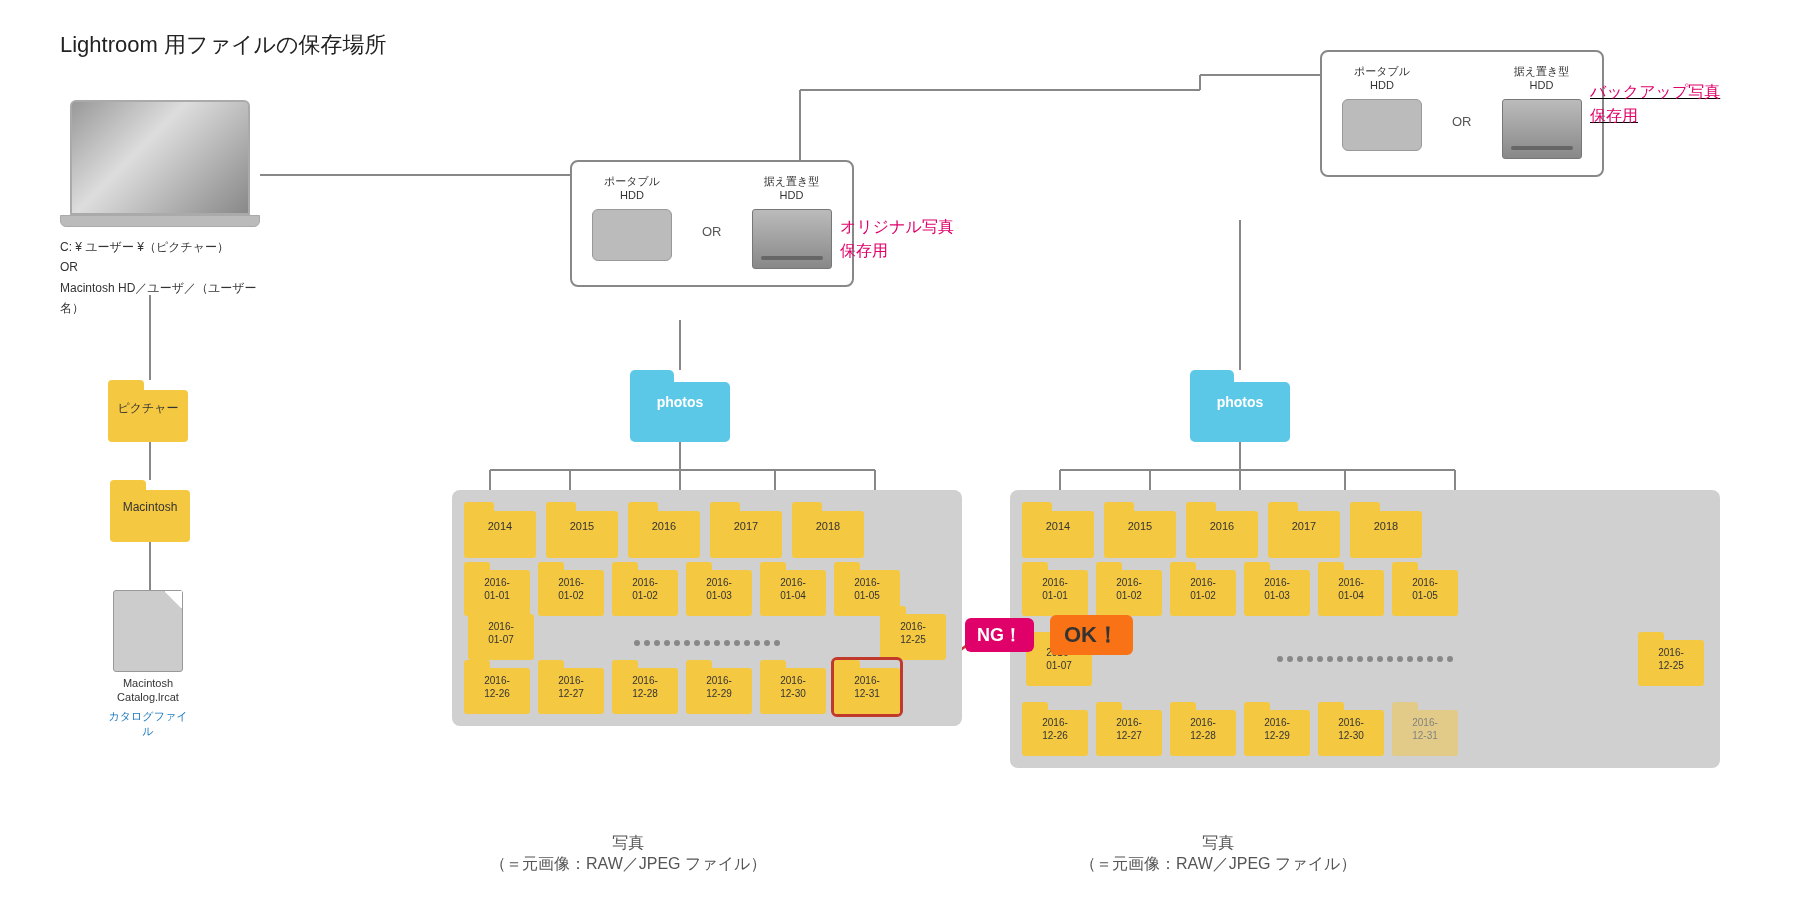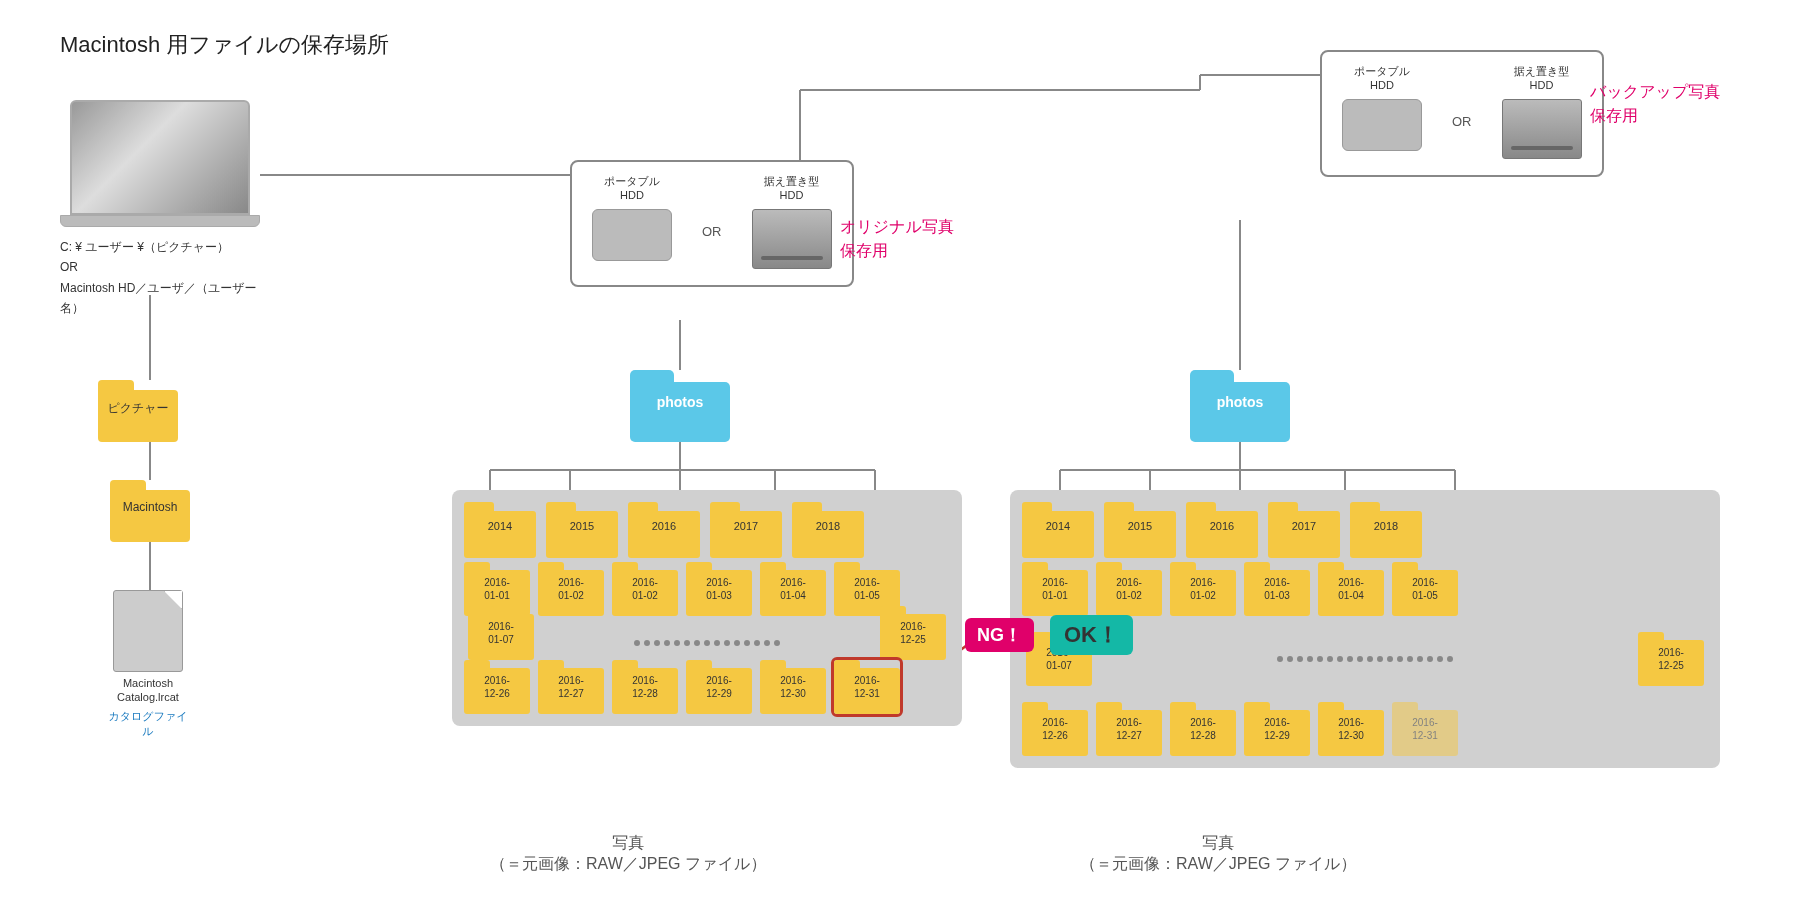--- a/index.html
+++ b/index.html
@@ -375,33 +375,33 @@
     </marker>
   </defs>
 
   <line x1="908" y1="690" x2="1000" y2="620" stroke="#c0392b" stroke-width="2.5" marker-end="url(#arrowhead-red)"></line>
 
   <line x1="1150" y1="620" x2="1105" y2="555" stroke="#c0392b" stroke-width="2.5" marker-end="url(#arrowhead-red)"></line>
 
   <line x1="1160" y1="615" x2="1150" y2="555" stroke="#c0392b" stroke-width="2.5" marker-end="url(#arrowhead-red)"></line>
 </svg>
 
-<div class="page-title">Macintosh 用ファイルの保存場所</div>
+<div class="page-title">Lightroom 用ファイルの保存場所</div>
 
 <div class="laptop">
   <div class="laptop-screen"></div>
   <div class="laptop-base"></div>
   <div class="laptop-label">
     <span>C: ¥ ユーザー ¥（ピクチャー）</span><br>
     <span>OR</span><br>
     <span>Macintosh HD／ユーザ／（ユーザー名）</span>
   </div>
 </div>
 
-<div style="position:absolute; top:380px; left:98px;">
+<div style="position:absolute; top:380px; left:108px;">
   <div class="folder-item" style="position:relative; width:80px; height:62px;">
     <div class="folder-yellow"></div>
     <div class="folder-label">ピクチャー</div>
   </div>
 </div>
 
 <div style="position:absolute; top:480px; left:110px;">
   <div class="folder-item" style="position:relative; width:80px; height:62px;">
     <div class="folder-yellow"></div>
     <div class="folder-label">Macintosh</div>
@@ -444,21 +444,21 @@
       <div class="portable-hdd"></div>
     </div>
     <div class="or-text">OR</div>
     <div class="hdd-group">
       <div class="hdd-label-top">据え置き型<br>HDD</div>
       <div class="desktop-hdd"></div>
     </div>
   </div>
 </div>
 
-<div style="position:absolute; top:80px; left:1590px;">
+<div style="position:absolute; top:80px; left:1590px;text-decoration:underline;">
   <div class="pink-label">バックアップ写真</div>
   <div class="pink-label">保存用</div>
 </div>
 
 <div style="position:absolute; top:370px; left:630px;">
   <div class="photos-folder">
     <div class="photos-folder-label">photos</div>
   </div>
 </div>
 
@@ -684,21 +684,21 @@
 
     <div style="position:relative;width:66px;height:54px;opacity:0.5;">
       <div class="date-folder"></div>
       <div class="date-folder-label">2016-<br>12-31</div>
     </div>
   </div>
 </div>
 
 <div style="position:absolute; top:618px; left:965px; background:#e0006a; color:#fff; font-size:18px; font-weight:bold; padding:5px 12px; border-radius:6px; z-index:10;">NG！</div>
 
-<div style="position:absolute; top:615px; left:1050px; background:#14b8a6; color:#333; font-size:22px; font-weight:bold; padding:5px 14px; border-radius:6px; z-index:10;">OK！</div>
+<div style="position:absolute; top:615px; left:1050px; background:#f97316; color:#333; font-size:22px; font-weight:bold; padding:5px 14px; border-radius:6px; z-index:10;">OK！</div>
 
 <div style="position:absolute; bottom:30px; left:490px; text-align:center;">
   <div style="font-size:16px; color:#555;">写真</div>
   <div style="font-size:16px; color:#555;">（＝元画像：RAW／JPEG ファイル）</div>
 </div>
 
 <div style="position:absolute; bottom:30px; left:1080px; text-align:center;">
   <div style="font-size:16px; color:#555;">写真</div>
   <div style="font-size:16px; color:#555;">（＝元画像：RAW／JPEG ファイル）</div>
 </div>

